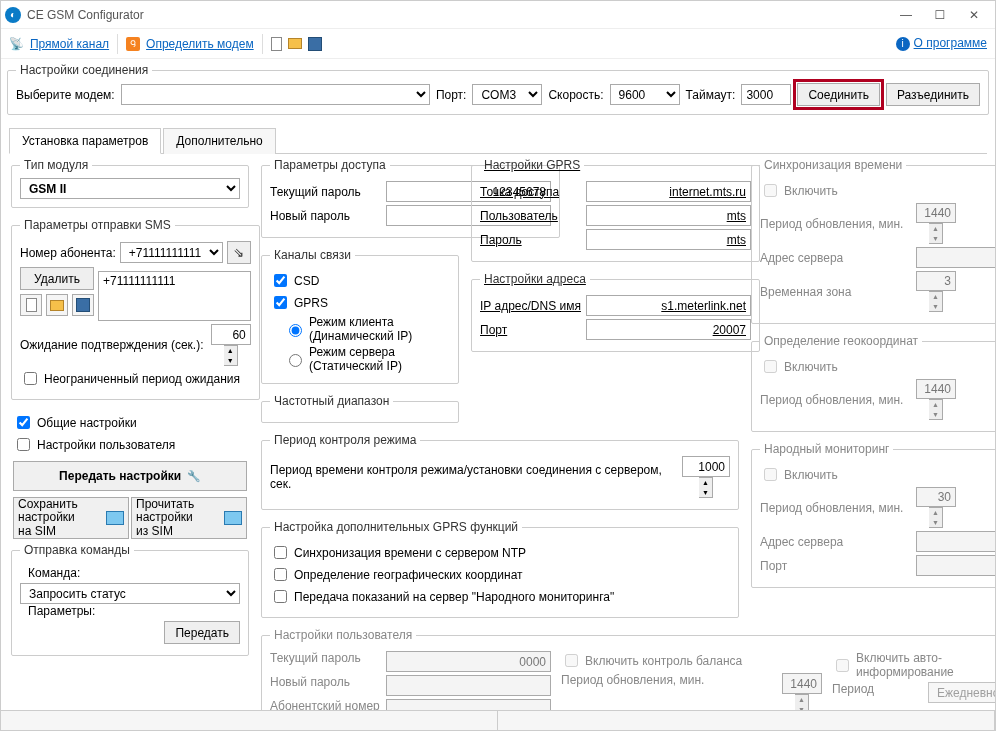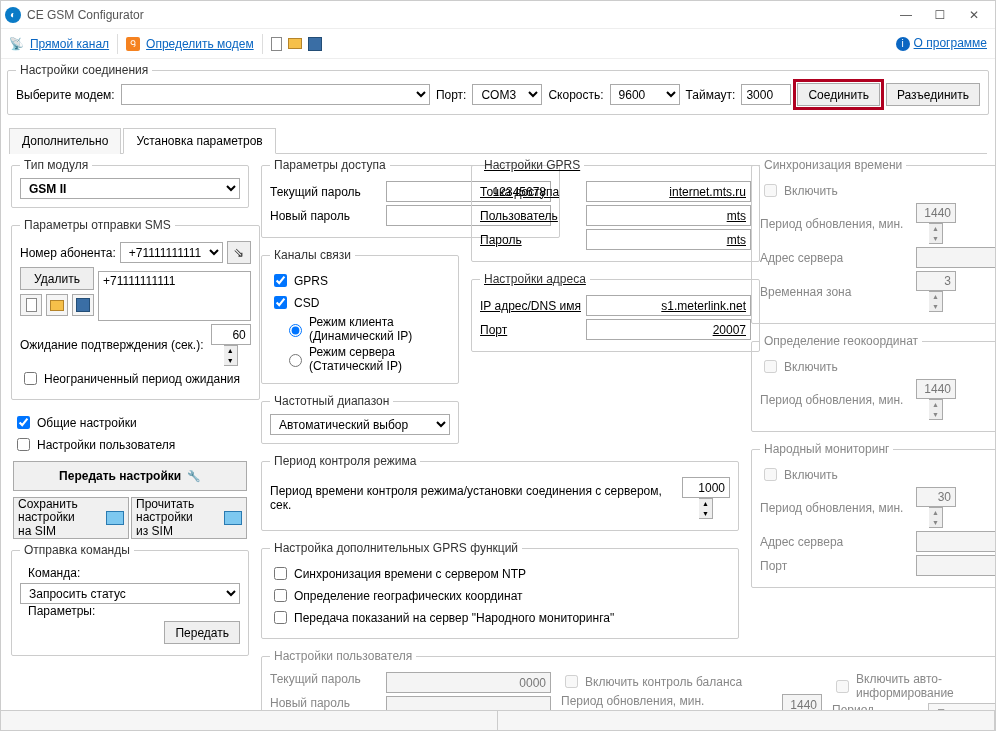--- a/index.html
+++ b/index.html
@@ -99,22 +99,22 @@
       <span class="lbl">Скорость:</span>
       <select style="width:70px"><option>9600</option></select>
       <span class="lbl">Таймаут:</span>
       <input type="text" style="width: 50px;" value="3000">
       <button class="highlight-btn">Соединить</button>
       <button>Разъединить</button>
     </div>
   </fieldset>
 
   <div class="tabs">
+    <div class="tab active">Установка параметров</div>
     <div class="tab">Дополнительно</div>
-    <div class="tab active">Установка параметров</div>
   </div>
 
   <div class="content">
 
     <div class="col col1">
       <fieldset>
         <legend>Тип модуля</legend>
         <select style="width:100%;font-weight:bold"><option>GSM II</option></select>
       </fieldset>
 
@@ -218,39 +218,38 @@
         <div class="field-r">
             <span class="lbl">Новый пароль</span>
             <input type="text" style="">
           </div>
       </fieldset>
 
       <fieldset>
         <legend>Каналы связи</legend>
         <label class="check">
             <input type="checkbox" checked="" style="">
+            <span>CSD</span>
+          </label>
+        <label class="check">
+            <input type="checkbox" checked="" style="">
             <span>GPRS</span>
-          </label>
-        <label class="check">
-            <input type="checkbox" checked="" style="">
-            <span>CSD</span>
           </label>
         <label class="radio">
             <input type="radio" name="mode" checked="" style="">
             <span>Режим клиента (Динамический IP)</span>
           </label>
         <label class="radio">
             <input type="radio" name="mode" style="">
             <span>Режим сервера (Статический IP)</span>
           </label>
       </fieldset>
 
       <fieldset>
         <legend>Частотный диапазон</legend>
-        <select style="width:100%"><option>Автоматический выбор</option></select>
       </fieldset>
 
       <fieldset style="margin-right:-274px">
         <legend>Период контроля режима</legend>
         <div class="row">
           <span class="lbl" style="flex:1;white-space:normal">Период времени контроля режима/установки соединения с сервером, сек.</span>
           <div class="spin">
               <input type="text" style="width: 48px;" value="1000">
               <div class="arrows">
                 <div>▲</div>

